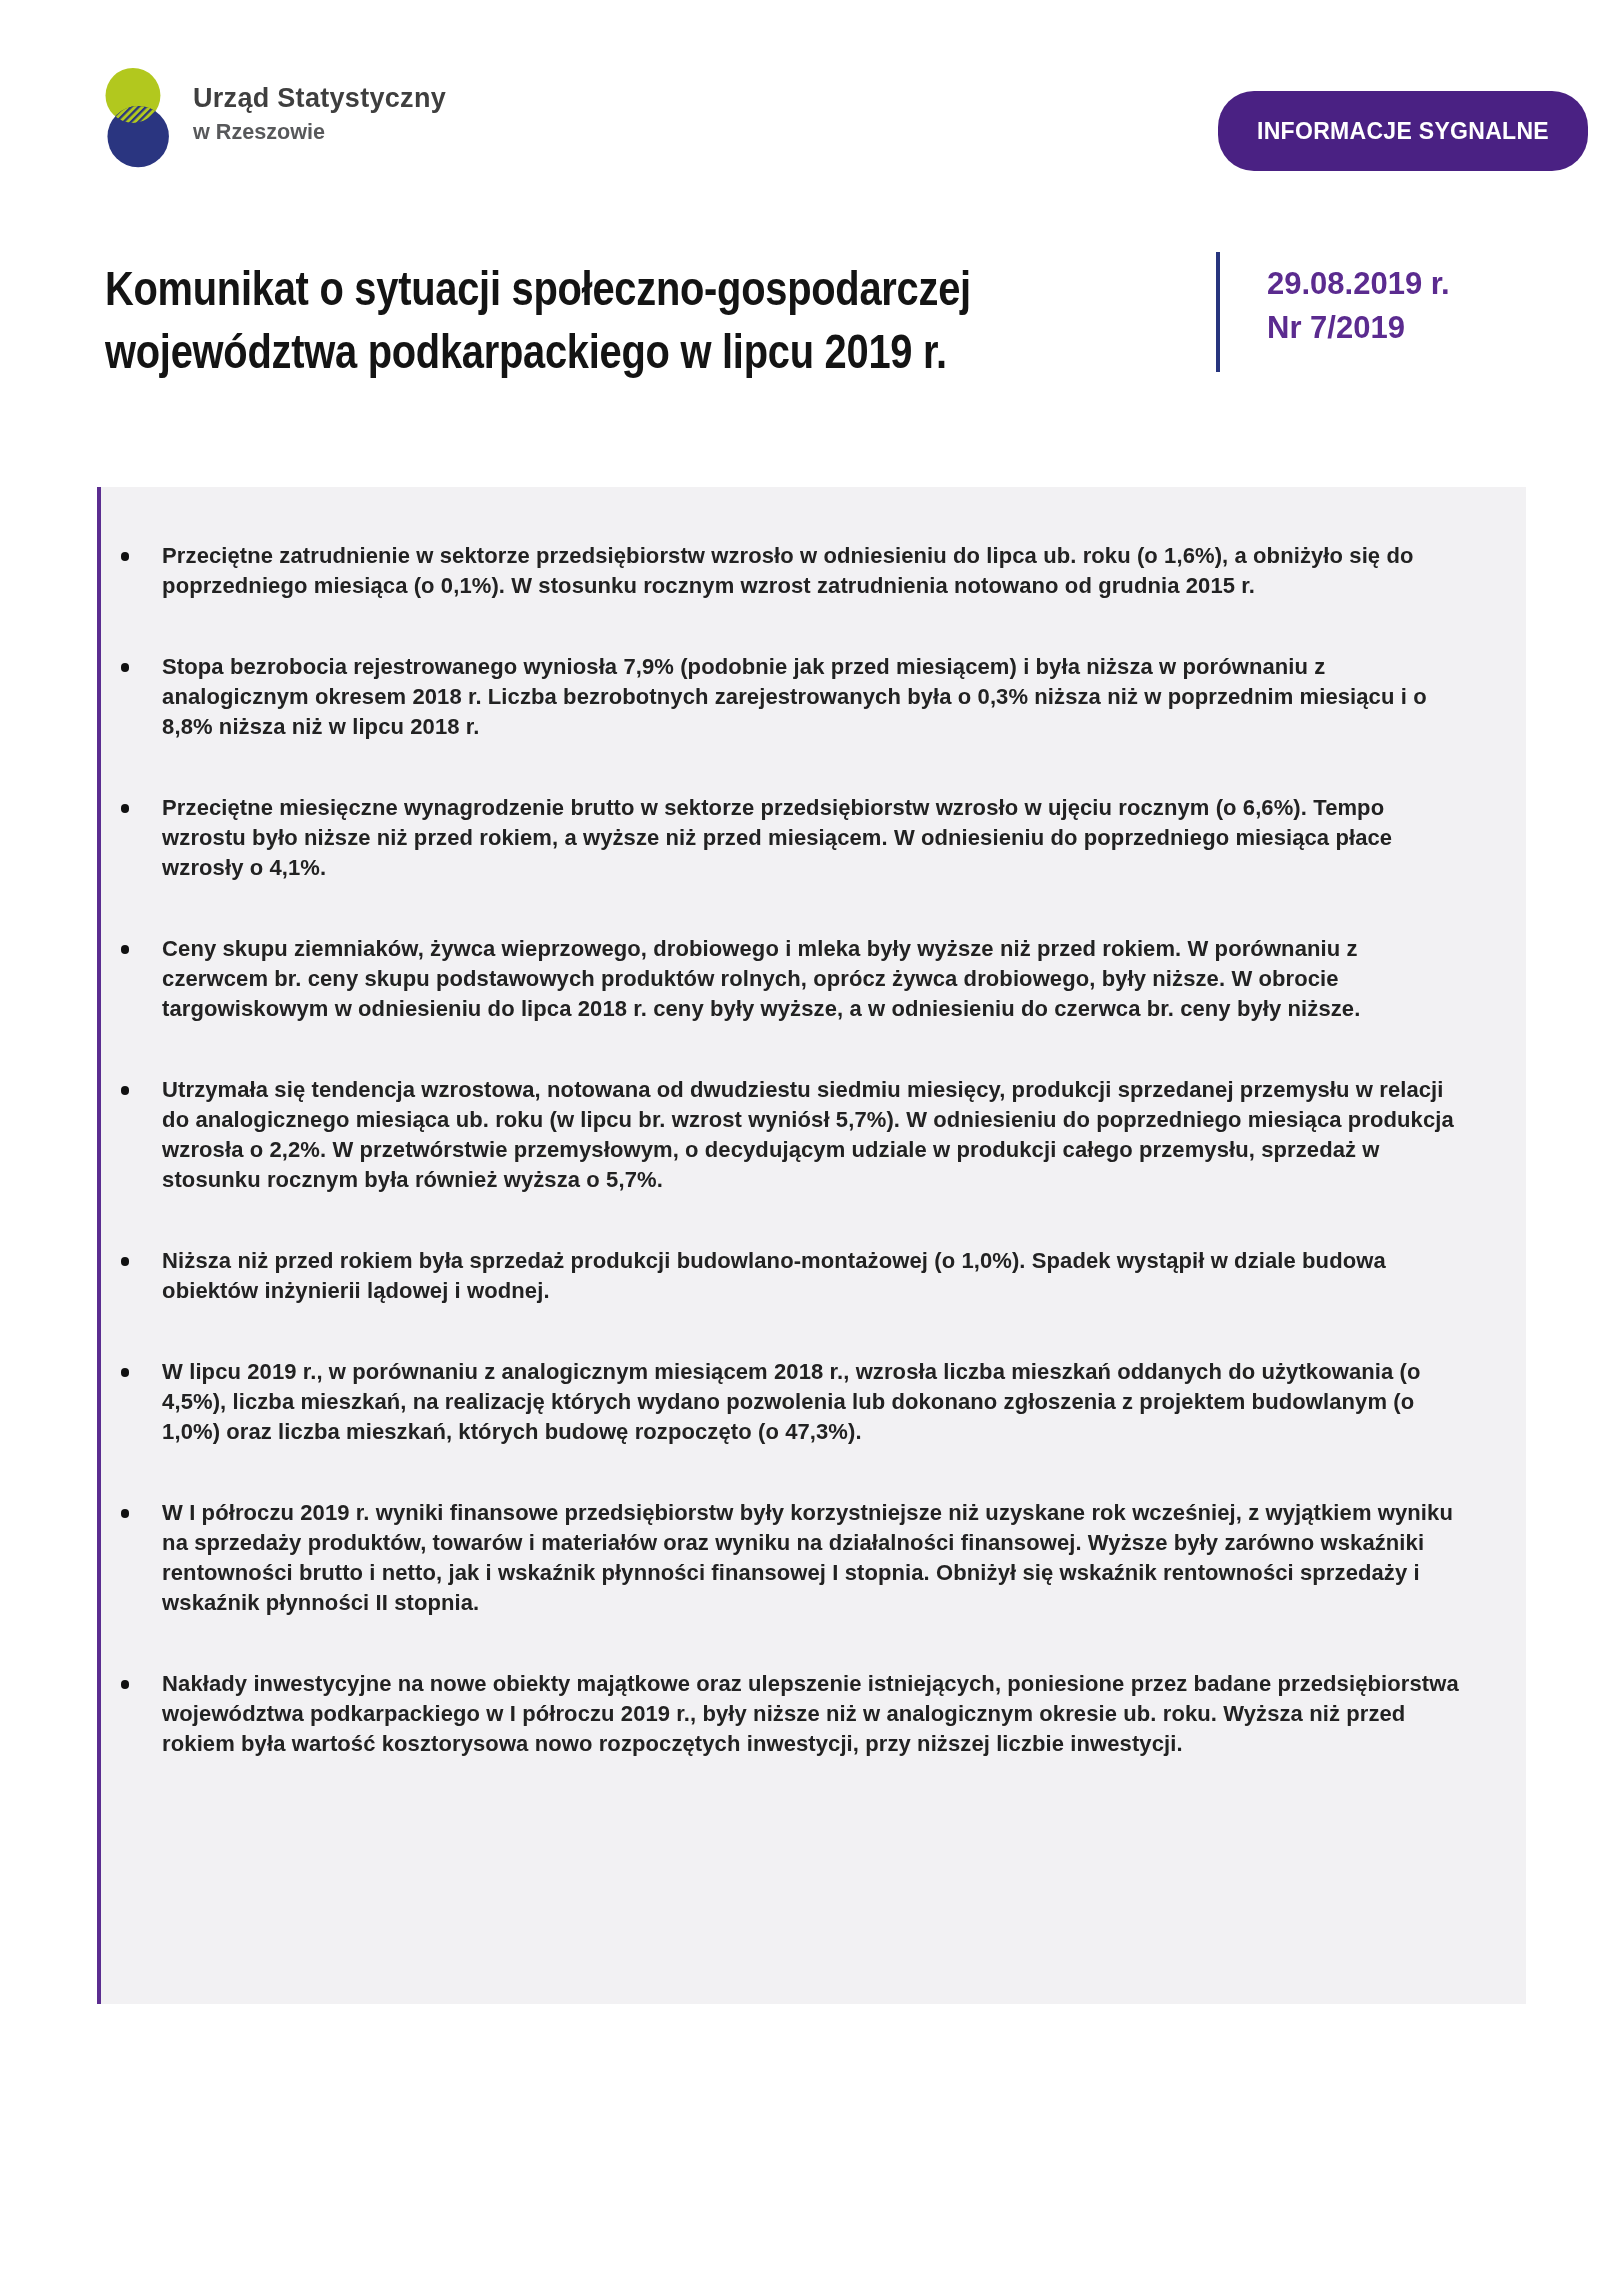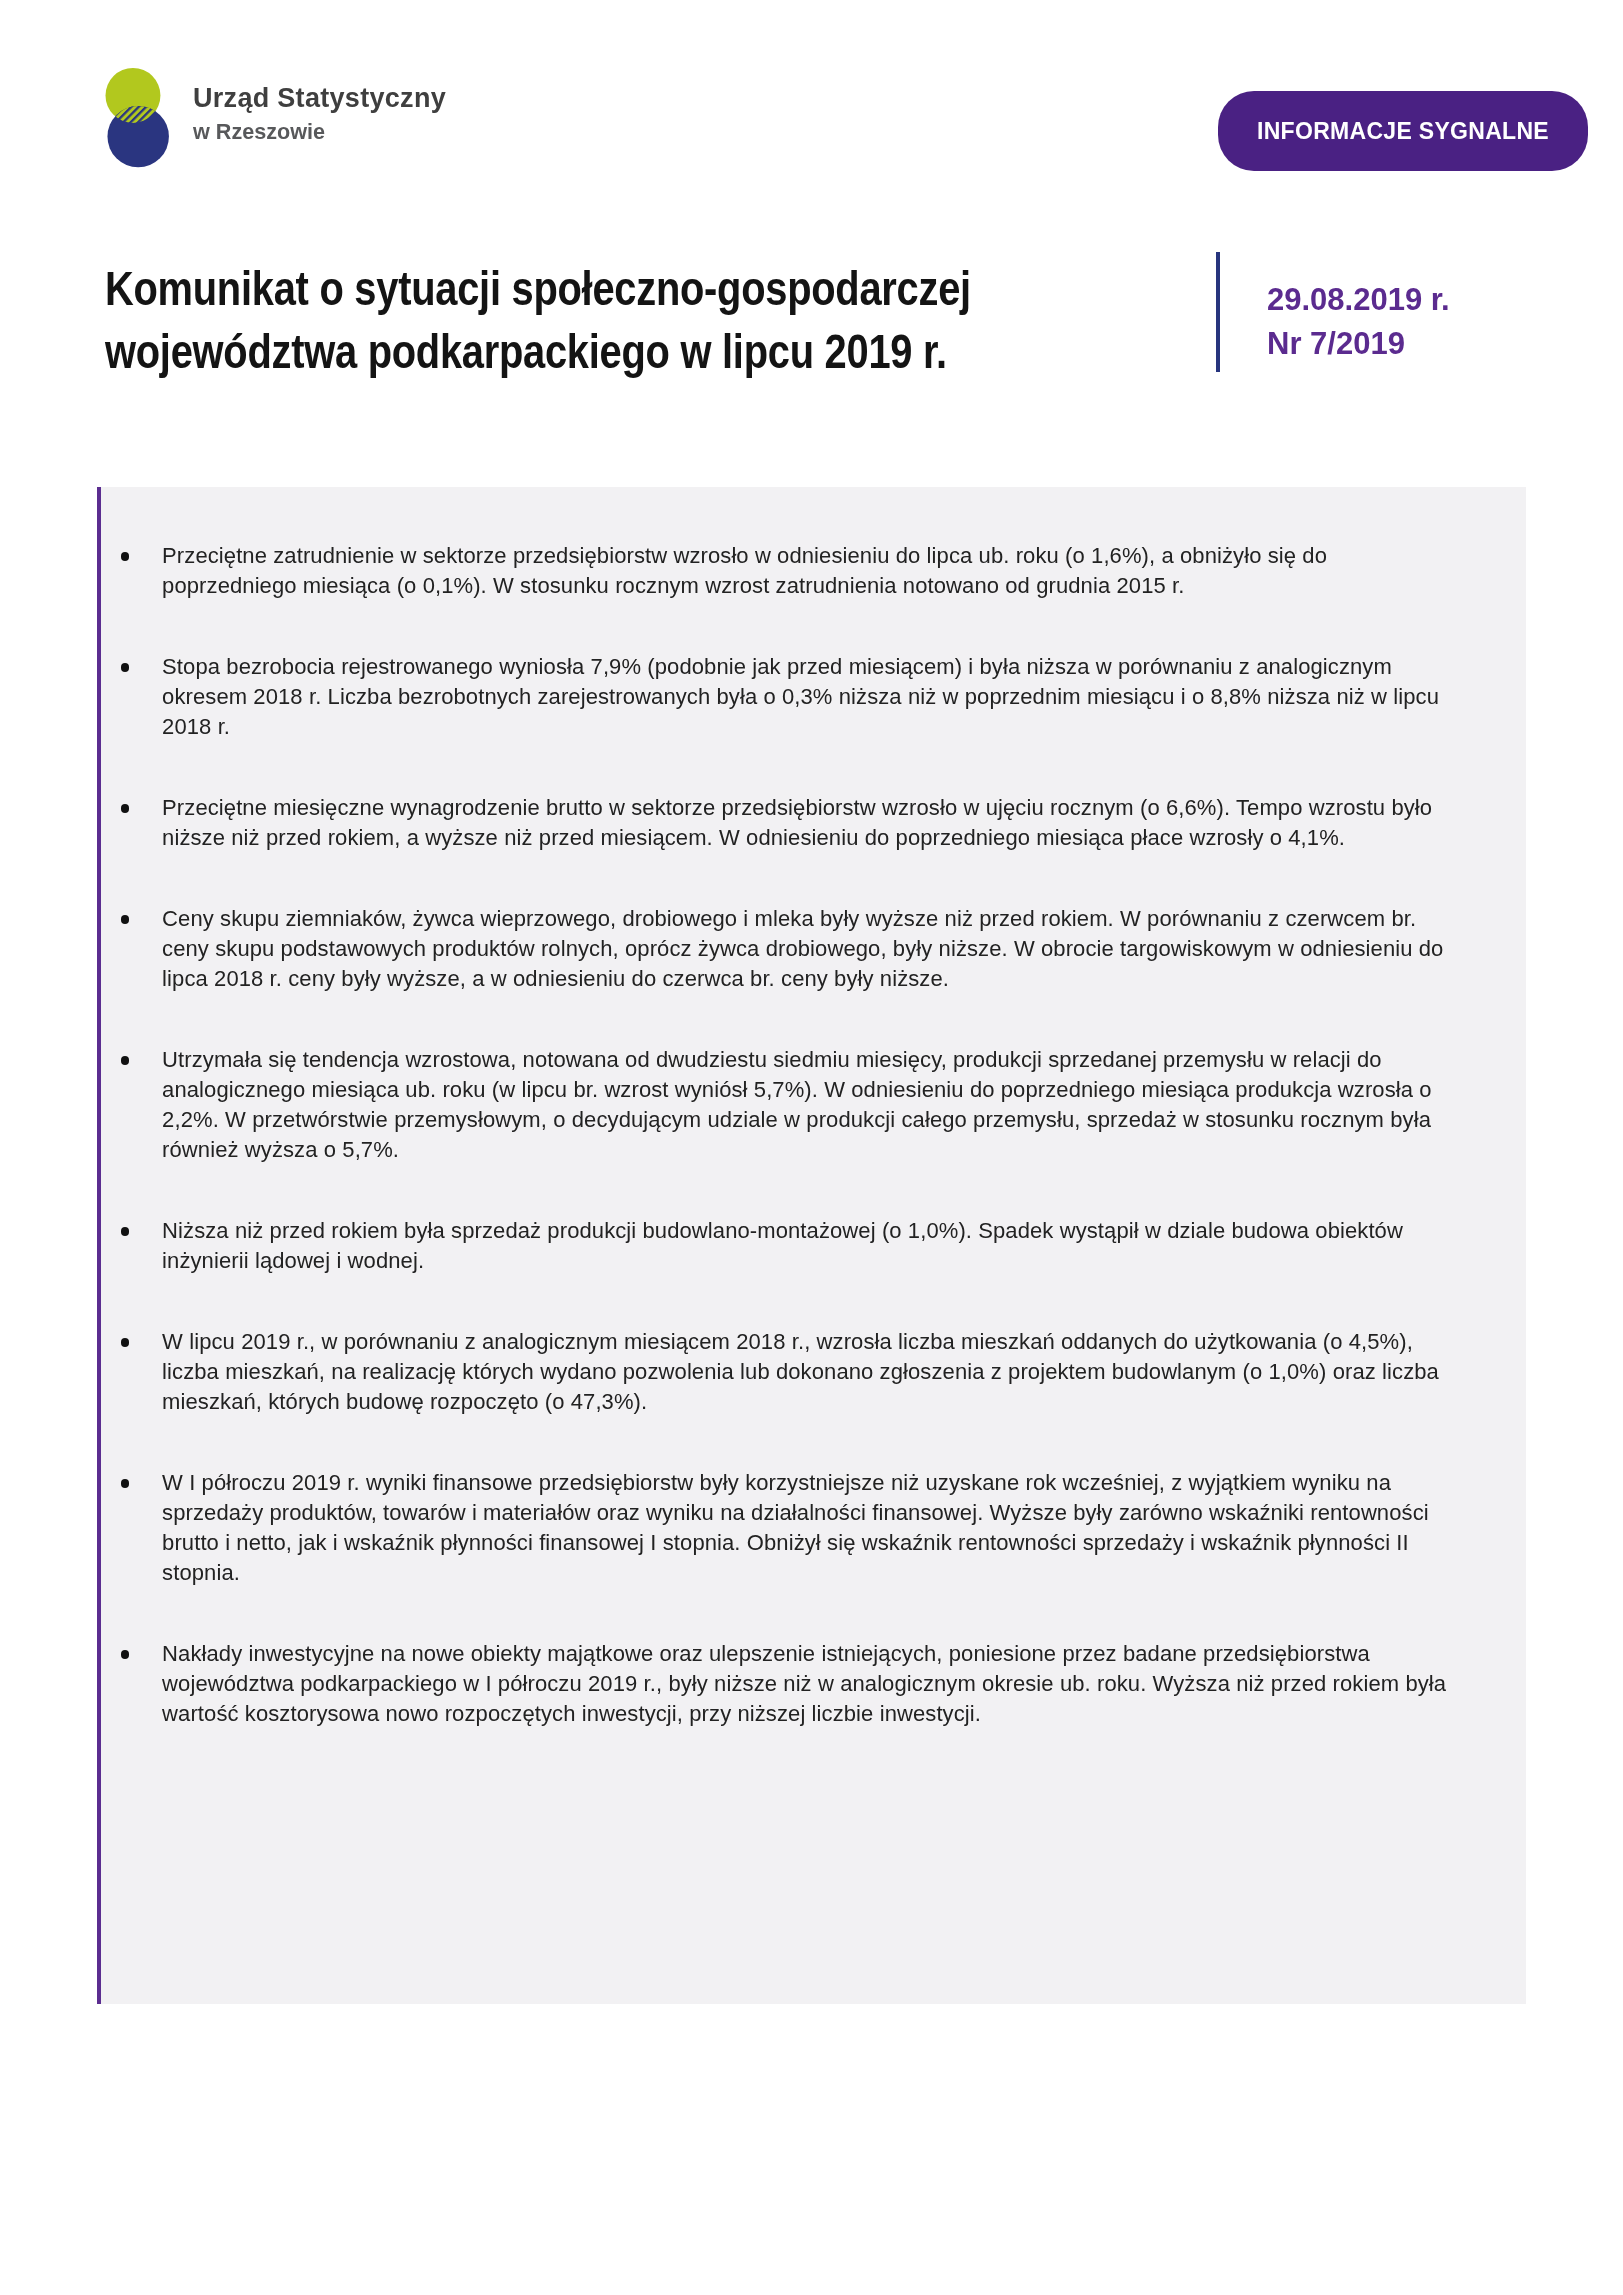--- a/index.html
+++ b/index.html
@@ -29,28 +29,28 @@
     background:var(--violet);border-radius:36px;
     display:flex;align-items:center;justify-content:center;}
   .badge span{color:#ffffff;font-size:23px;font-weight:700;letter-spacing:0.3px;}
 
   
   .title{position:absolute;left:105px;top:257px;width:1217px;
     font-size:48px;line-height:63px;font-weight:700;color:#141414;
     transform:scaleX(0.83);transform-origin:left top;letter-spacing:-0.3px;}
   .issue-divider{position:absolute;left:1216px;top:252px;width:3.9px;height:120px;
     background:var(--divider-navy);}
-  .issue-block{position:absolute;left:1267px;top:278px;}
+  .issue-block{position:absolute;left:1267px;top:262px;}
   .issue-date,.issue-number{font-size:31px;line-height:44px;font-weight:700;
     color:var(--date-violet);}
 
   
   .summary-box{position:absolute;left:97px;top:487px;width:1429px;height:1517px;
     background:var(--box-bg);border-left:4.6px solid var(--box-border);overflow:hidden;}
-  .summary-list{list-style:none;padding:54px 62px 26px 19.6px;}
+  .summary-list{list-style:none;padding:54px 62px 26px 19.6px;font-weight:bold;}
   .summary-list li{display:flex;align-items:flex-start;margin-bottom:51px;}
   .summary-list li:last-child{margin-bottom:2px;}
   .bullet-dot{flex:0 0 auto;width:8.5px;height:8.5px;border-radius:50%;
     background:#111111;margin-top:11px;}
   .bullet-text{flex:1 1 auto;margin-left:33px;font-size:22px;line-height:30px;
     color:#222222;letter-spacing:0.1px;}
 </style>
 </head>
 <body>
 

